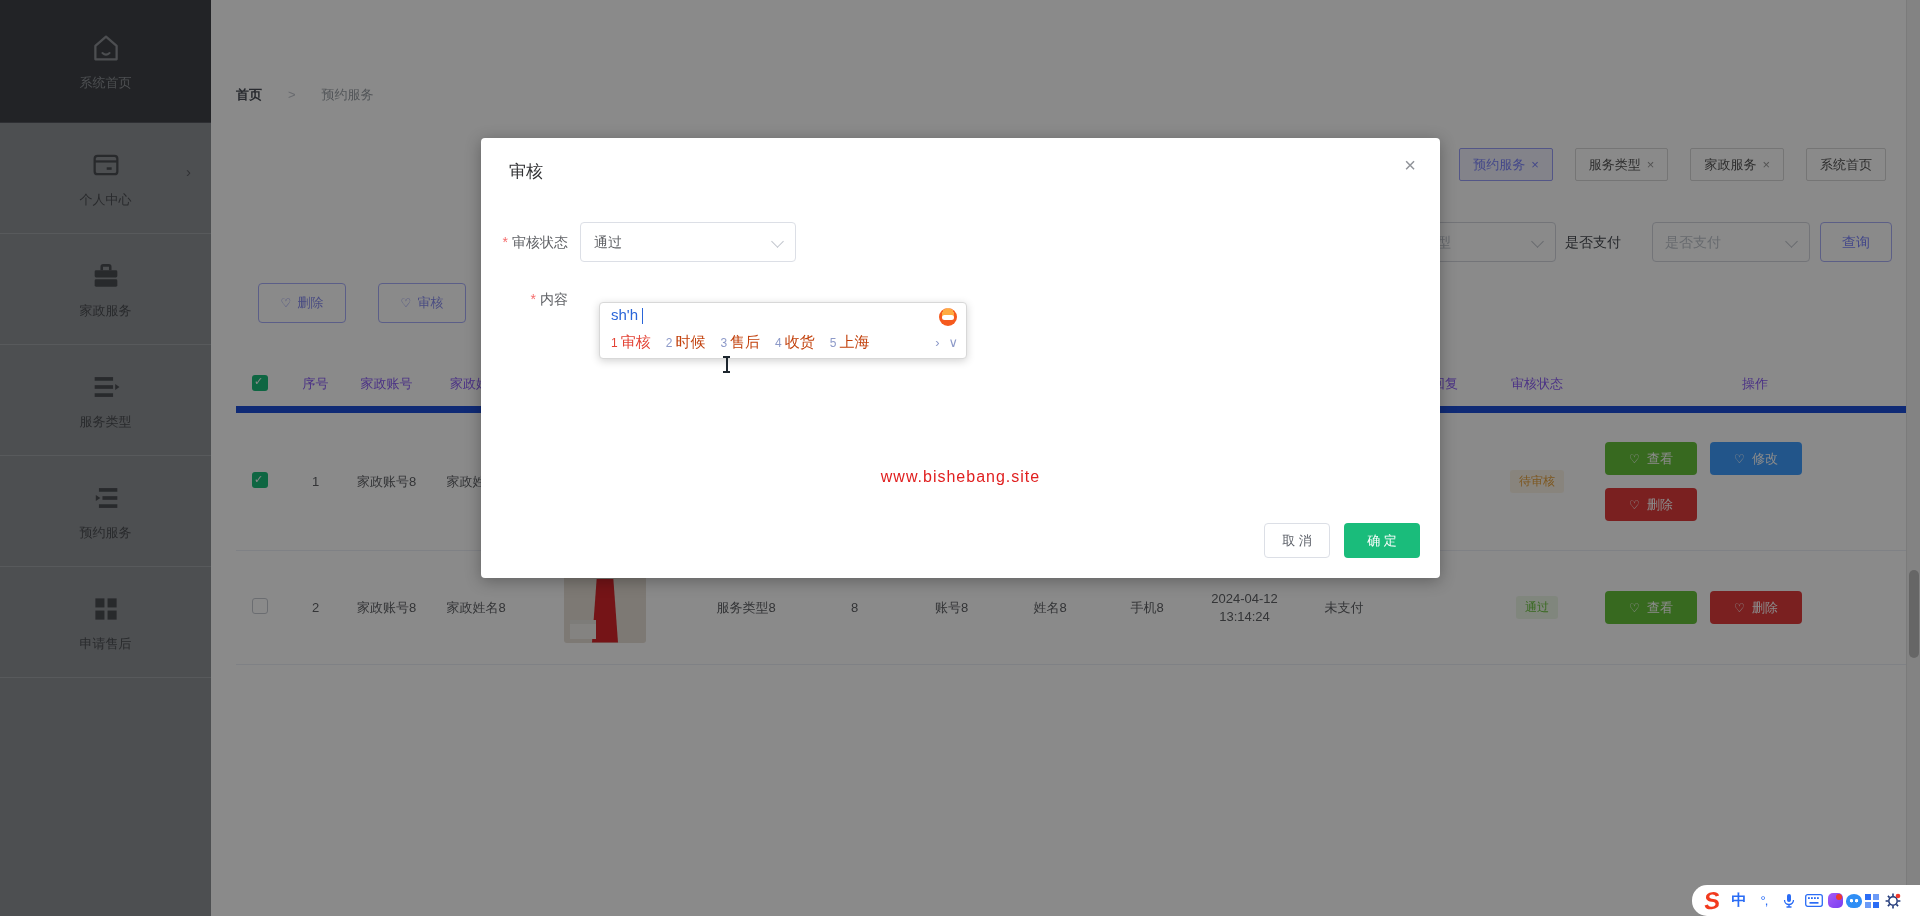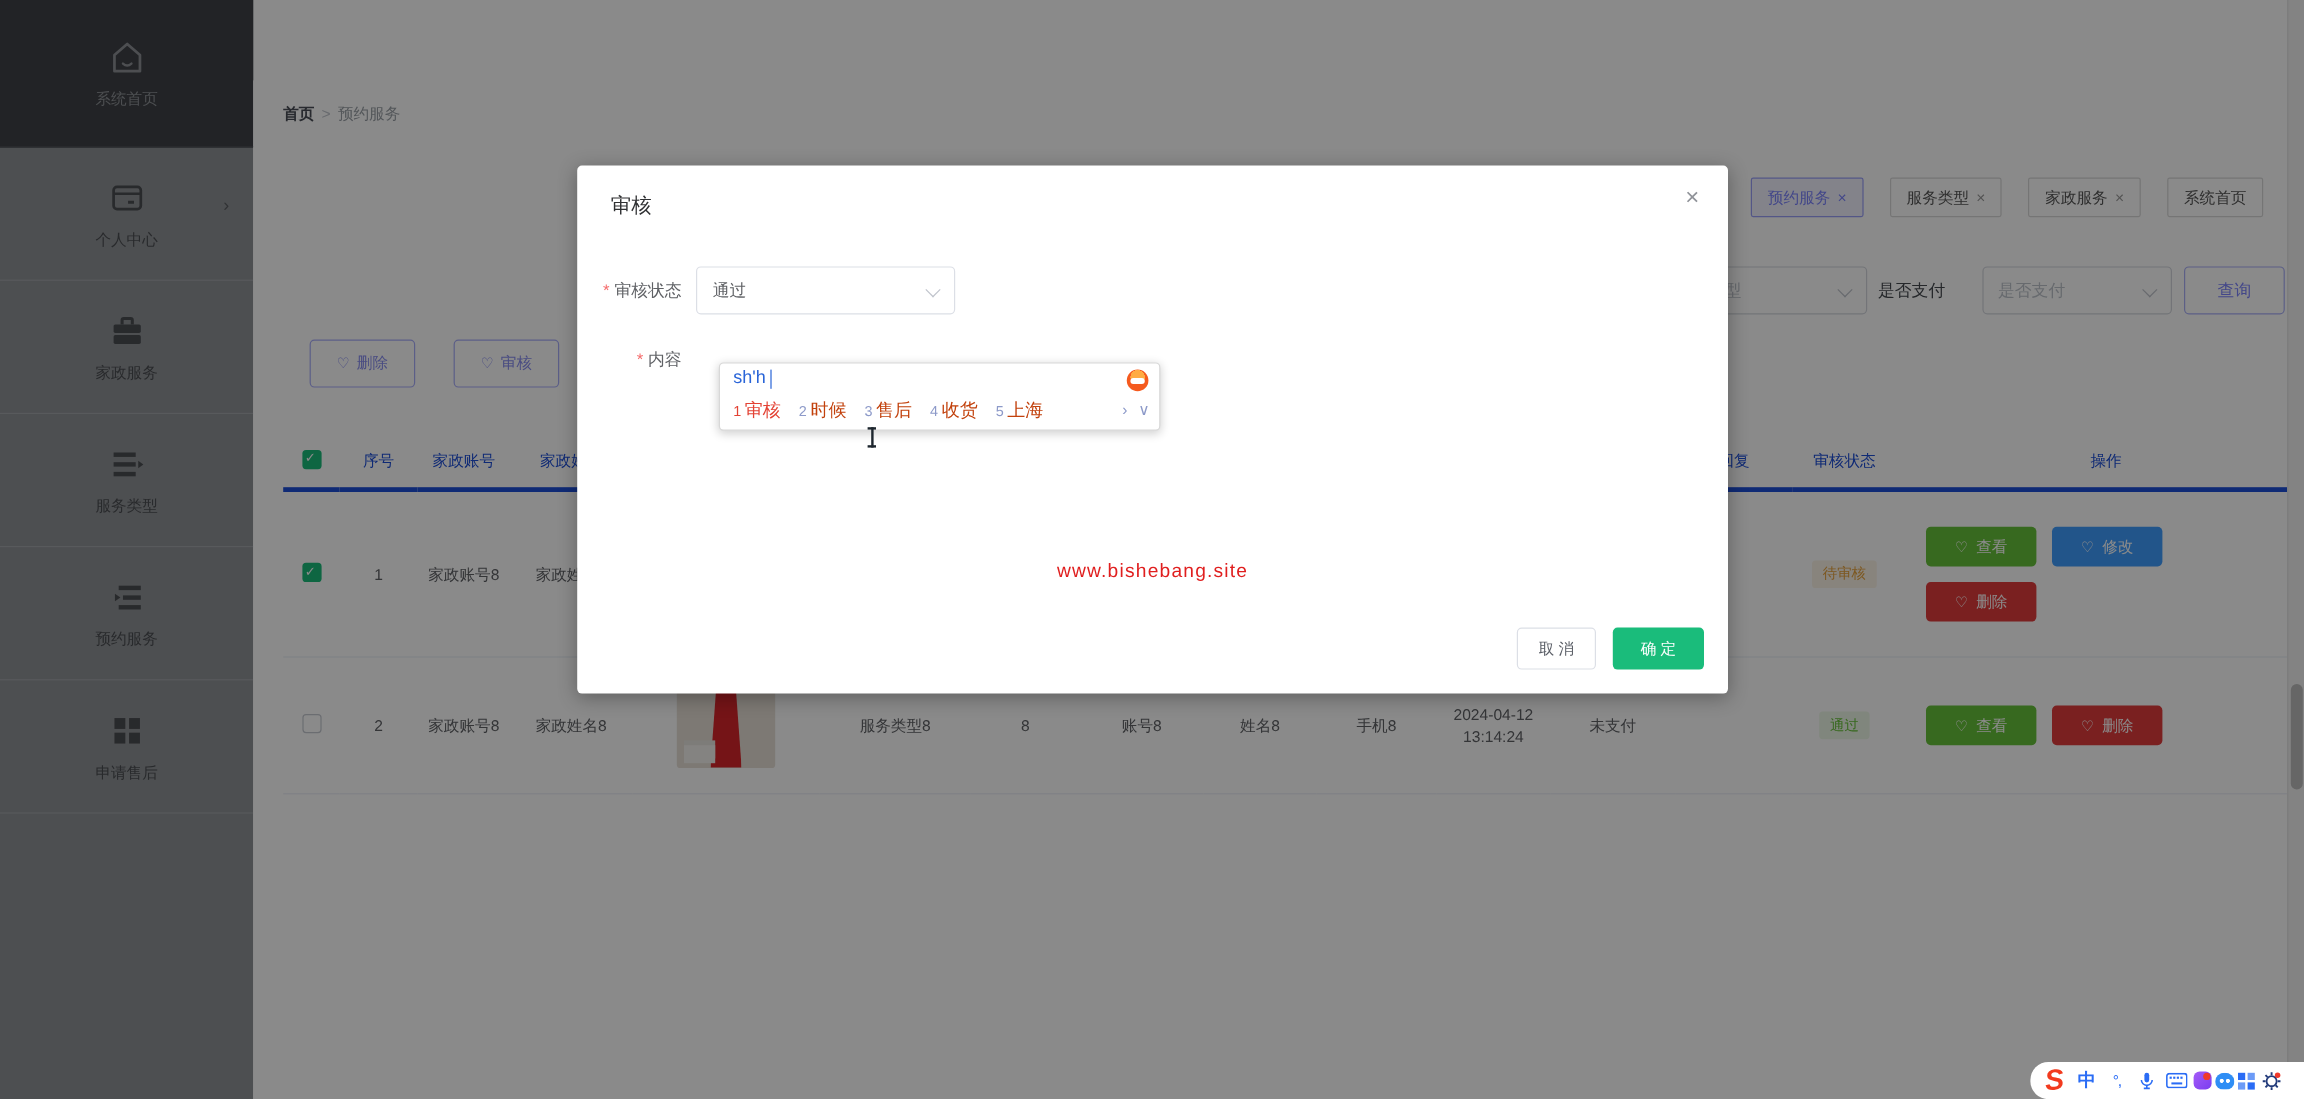--- a/index.html
+++ b/index.html
@@ -19,50 +19,50 @@
   .header{position:absolute;left:211px;top:0;width:1709px;height:67px;background:#fff;border-bottom:1px solid #e9e9e9;z-index:1}
   .title{position:absolute;left:34px;top:0;line-height:67px;font-size:20px;font-weight:bold;color:#262626}
   .userbox{position:absolute;right:24px;top:0;height:67px;display:flex;align-items:center;gap:9px;cursor:pointer}
   .avatar{width:30px;height:38px;border-radius:3px;background:linear-gradient(#efe6df 0 45%,#e8c3b8 45% 100%);position:relative}
   .avatar::before{content:"";position:absolute;top:3px;left:10px;width:10px;height:10px;border-radius:50%;background:#6b4a3e}
   .avatar::after{content:"";position:absolute;bottom:0;left:6px;width:18px;height:17px;border-radius:4px 4px 0 0;background:#c84a52}
   .username{font-size:14px;color:#303133}
   .caret{font-size:10px;color:#303133}
 
   .crumbbar{position:absolute;left:211px;top:67px;width:1709px;height:55px;background:#fff;z-index:1}
-  .crumb{position:absolute;left:25px;top:0;line-height:55px;font-size:13px;display:flex;gap:6px;align-items:center}
+  .crumb{position:absolute;left:25px;top:0;line-height:55px;font-size:13px;display:flex;gap:26px;align-items:center}
   .crumb .home{color:#4a4e57;font-weight:bold;cursor:pointer}
   .crumb .sep{color:#c0c4cc}
   .crumb .cur{color:#9aa0a6}
 
   
   .content{position:absolute;left:211px;top:122px;width:1709px;height:794px;background:#fff;z-index:1}
   .tagsrow{position:absolute;left:0;top:26px;right:34px;height:33px;display:flex;justify-content:flex-end;gap:22px;border-bottom:none}
   .tag{display:flex;align-items:center;gap:6px;padding:0 13px;border:1px solid #d8d8d8;background:#fff;
        font-size:13px;color:#555;border-radius:2px;cursor:pointer;line-height:31px;height:33px;box-sizing:border-box}
   .tag .x{color:#9a9a9a;font-size:13px}
   .tag.active{border-color:#9aa0fa;color:#7c83fd;background:#f2f3ff}
   .tag.active .x{color:#7c83fd}
 
   .filterrow{position:absolute;left:0;top:100px;width:1709px;height:40px}
   .select{position:absolute;height:40px;background:#fff;border:1px solid #d4d7de;border-radius:4px;box-sizing:border-box;cursor:pointer}
   .select .ph{position:absolute;left:12px;top:0;line-height:38px;font-size:14px;color:#bfc4cc;white-space:nowrap}
   .chev{position:absolute;right:13px;top:14px;width:8px;height:8px;border-right:1.4px solid #c0c4cc;border-bottom:1.4px solid #c0c4cc;transform:rotate(45deg)}
   .flabel{position:absolute;top:0;line-height:40px;font-size:14px;color:#45494f}
-  .searchbtn{position:absolute;left:1609px;top:0;width:84px;height:40px;border:1px solid #aab0f8;border-radius:4px;
+  .searchbtn{position:absolute;left:1609px;top:0;width:72px;height:40px;border:1px solid #aab0f8;border-radius:4px;
      background:#fff;color:#7c83fd;font-size:14px;text-align:center;line-height:38px;box-sizing:border-box;cursor:pointer}
 
   .toolbar{position:absolute;left:0;top:161px;height:40px}
   .tool-btn{position:absolute;top:0;width:88px;height:40px;border:1px solid #a9aefb;border-radius:4px;background:#fff;
     color:#888df0;font-size:13px;display:flex;align-items:center;justify-content:center;gap:6px;box-sizing:border-box;cursor:pointer}
   .tool-btn .ht{font-size:12px}
 
   
   table.grid{position:absolute;left:25px;top:240px;width:1670px;border-collapse:collapse;table-layout:fixed}
-  table.grid th{font-size:13px;font-weight:normal;color:#1d4ed8;height:42px;border-bottom:4px solid #1d4ed8;text-align:center}
+  table.grid th{font-size:13px;font-weight:normal;color:#8b5cf6;height:42px;border-bottom:7px solid #1d4ed8;text-align:center}
   table.grid td{font-size:13px;color:#606266;border-bottom:1px solid #ebeef5;text-align:center;vertical-align:middle}
   tr.r1 td{height:135px}
   tr.r2 td{height:111px}
   th.ops,td.ops{text-align:left;padding-left:25px}
   .cb{display:inline-block;width:16px;height:16px;border-radius:3px;box-sizing:border-box;cursor:pointer;position:relative}
   .cb.on{background:#1abc7b}
   .cb.on::after{content:"✓";position:absolute;left:2.5px;top:0.5px;color:#fff;font-size:11px}
   .cb.off{background:#fff;border:1px solid #c6cad1}
   .badge{display:inline-block;padding:3px 9px;border-radius:3px;font-size:12px}
   .badge.warn{color:#e6a23c;background:rgba(230,162,60,.12)}

